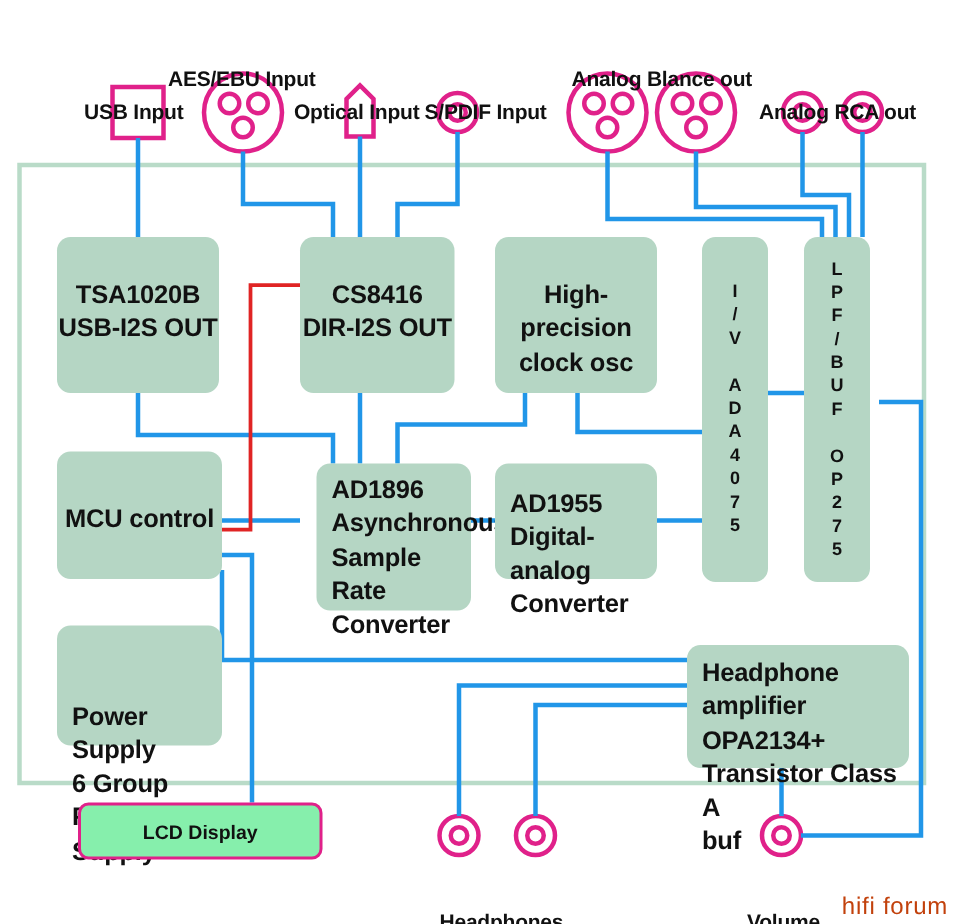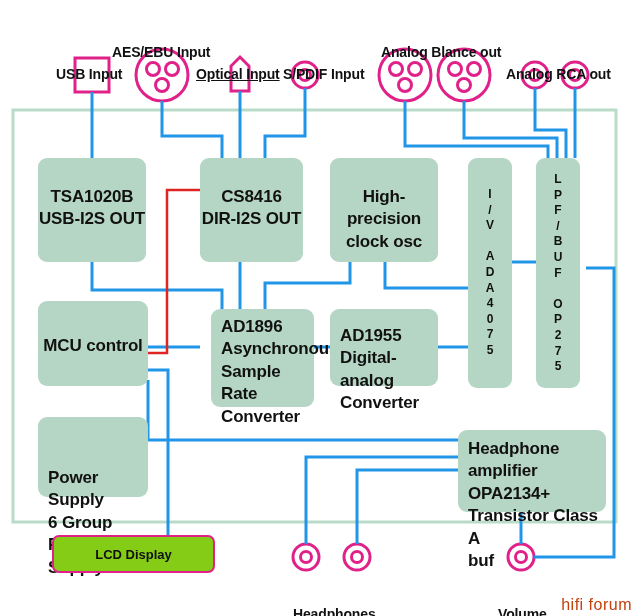--- a/index.html
+++ b/index.html
@@ -59,21 +59,21 @@
     align-items: center;
     justify-content: center;
     letter-spacing: 1.6px;
     line-height: 1.0;
     text-align: center;
   }
   .lcd {
     position: absolute;
     border: 2.5px solid #e0218a;
     border-radius: 7px;
-    background: #84cc16;
+    background: #86efac;
     display: flex;
     align-items: center;
     justify-content: center;
     font-size: 13px;
     font-weight: 700;
     color: #111111;
     box-sizing: border-box;
   }
   .watermark {
     position: absolute;
@@ -202,21 +202,21 @@
       </g>
 
       <g stroke="#e02424" stroke-width="2.5">
         <path d="M200 190 L167 190 L167 353 L148 353"></path>
       </g>
     </g>
   </svg>
 
   <div class="label" style="left:56px;  top:40px;">USB Input</div>
   <div class="label" style="left:112px; top:18px;">AES/EBU Input</div>
-  <div class="label" style="left:196px; top:40px;text-decoration:underline;">Optical Input</div>
+  <div class="label" style="left:196px; top:40px;">Optical Input</div>
   <div class="label" style="left:283px; top:40px;">S/PDIF Input</div>
   <div class="label" style="left:381px; top:18px;">Analog Blance out</div>
   <div class="label" style="left:506px; top:40px;">Analog RCA out</div>
   <div class="label" style="left:293px; top:580px;">Headphones</div>
   <div class="label" style="left:498px; top:580px;">Volume</div>
 
   <div class="block center" style="left:38px; top:158px; width:108px; height:104px;">
     <div class="btext" style="top:28px;">TSA1020B
 USB-I2S OUT</div>
   </div>

